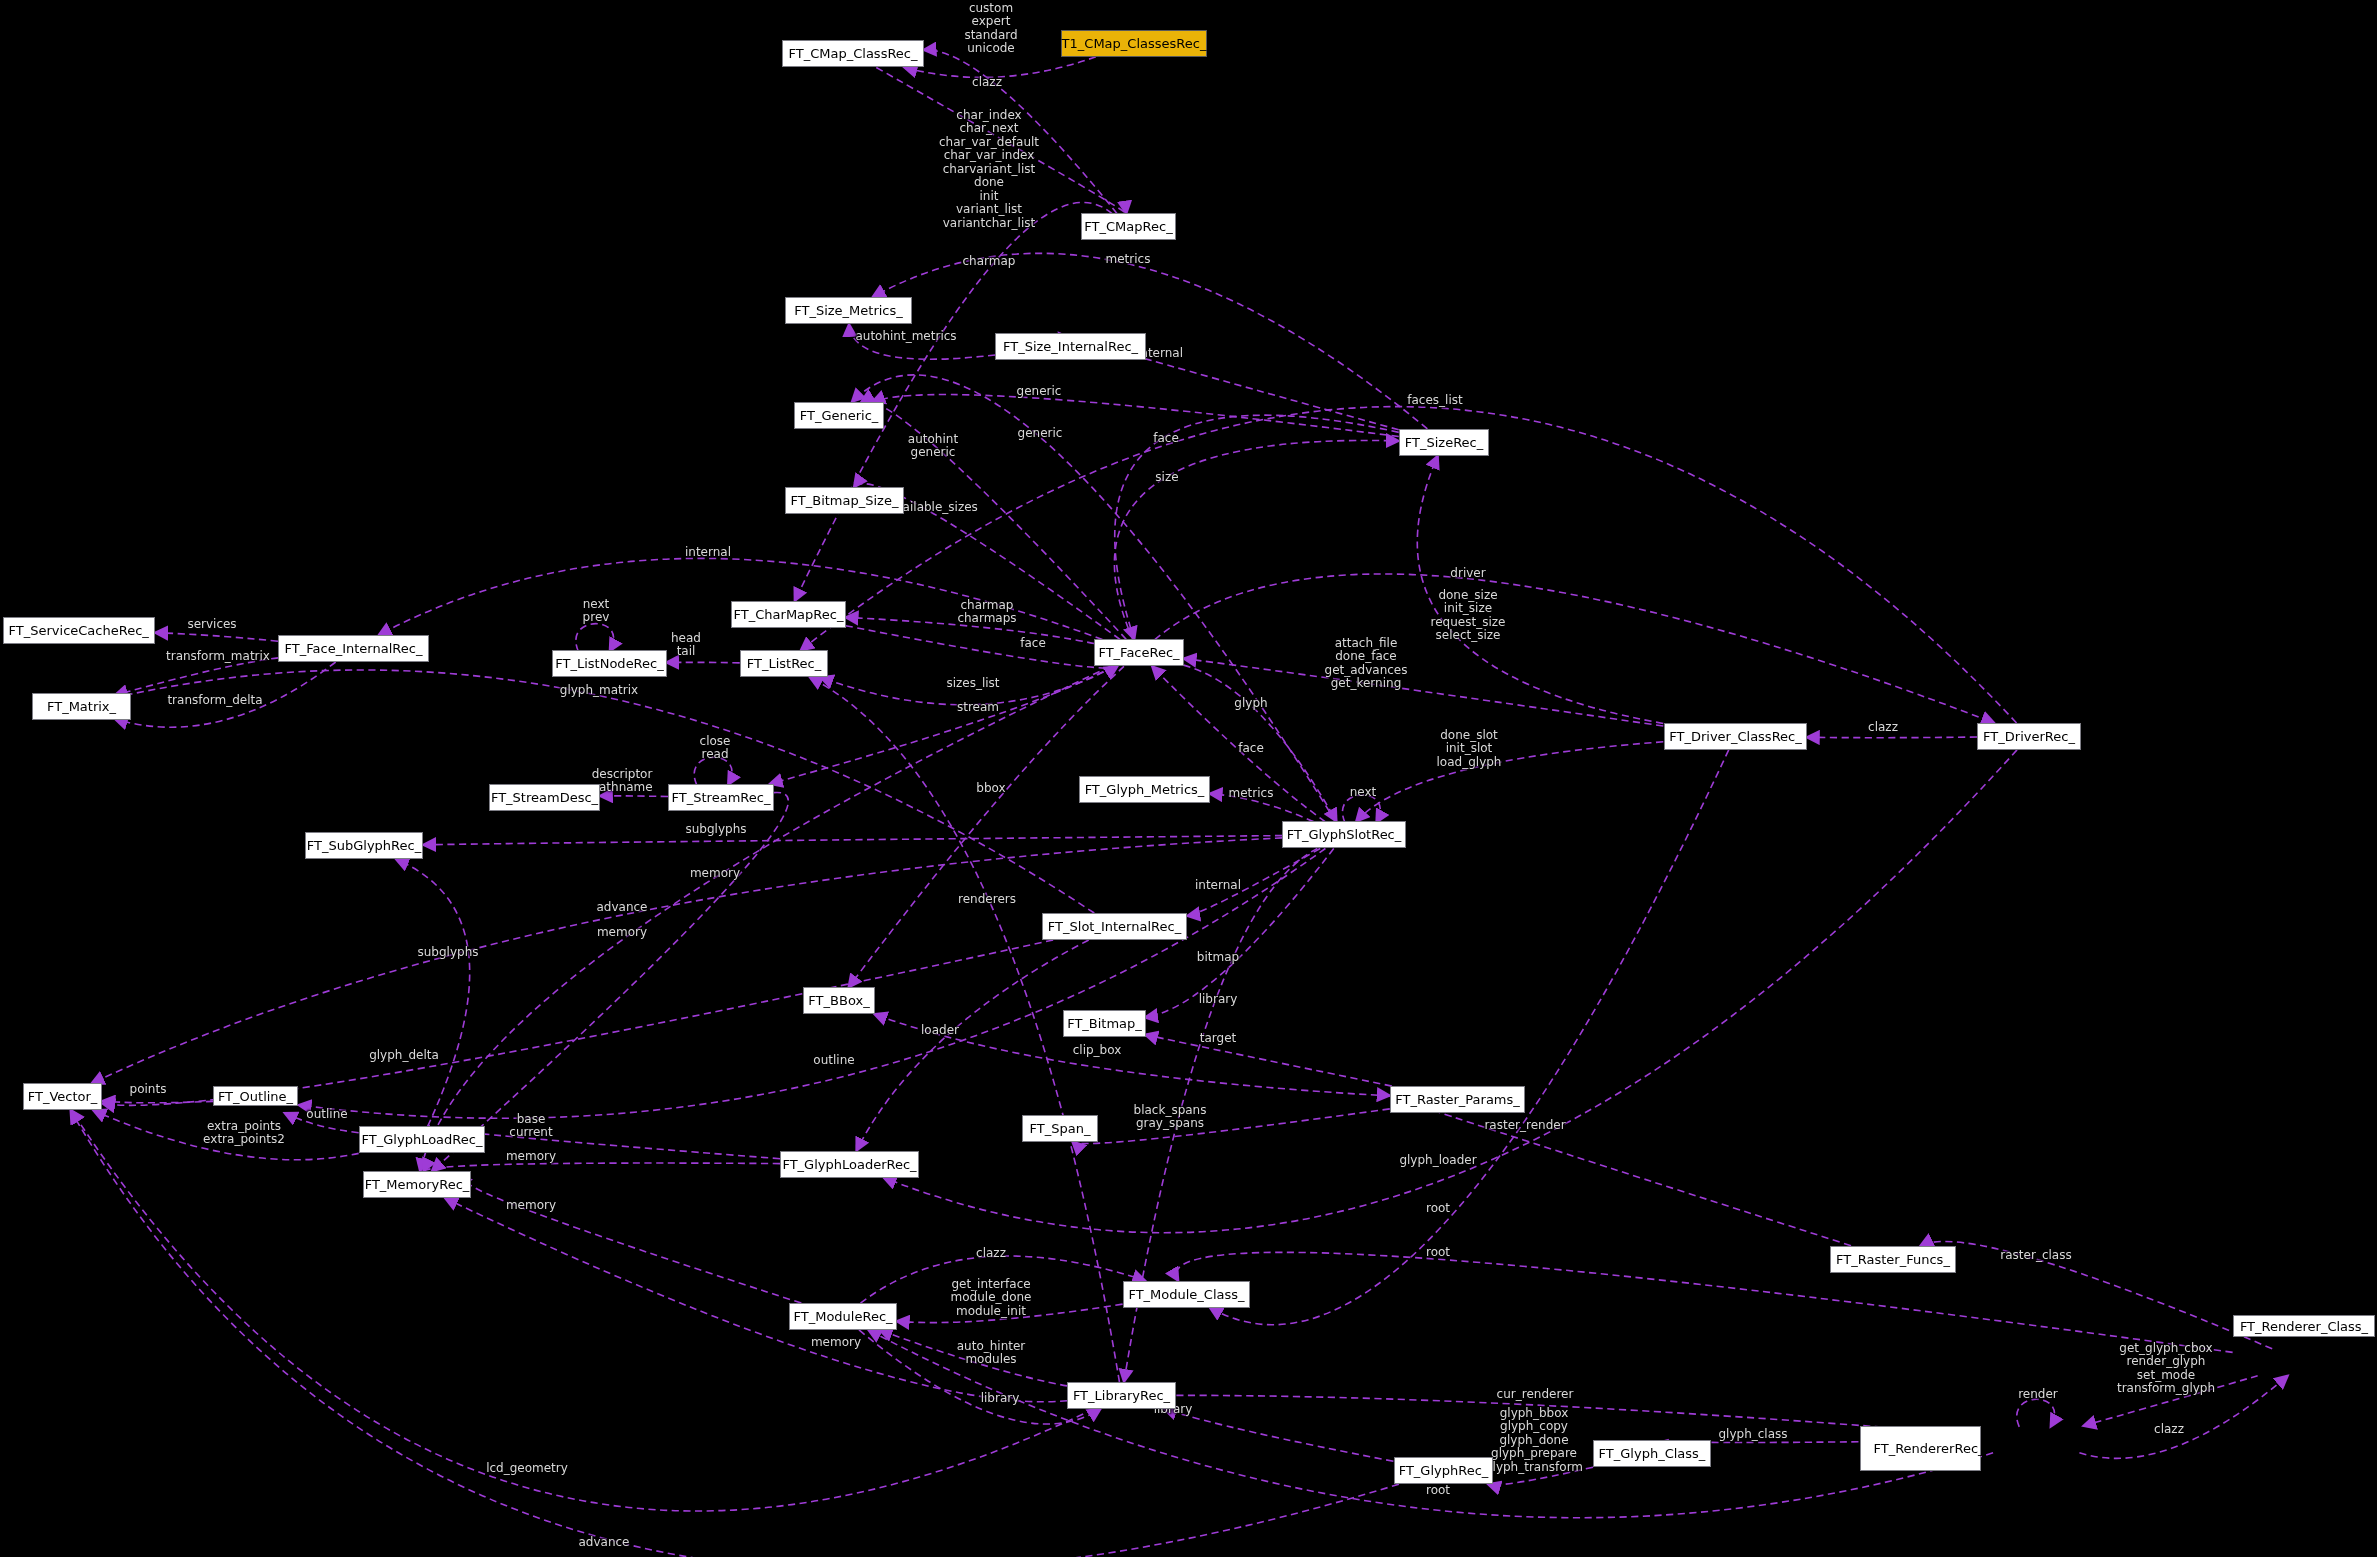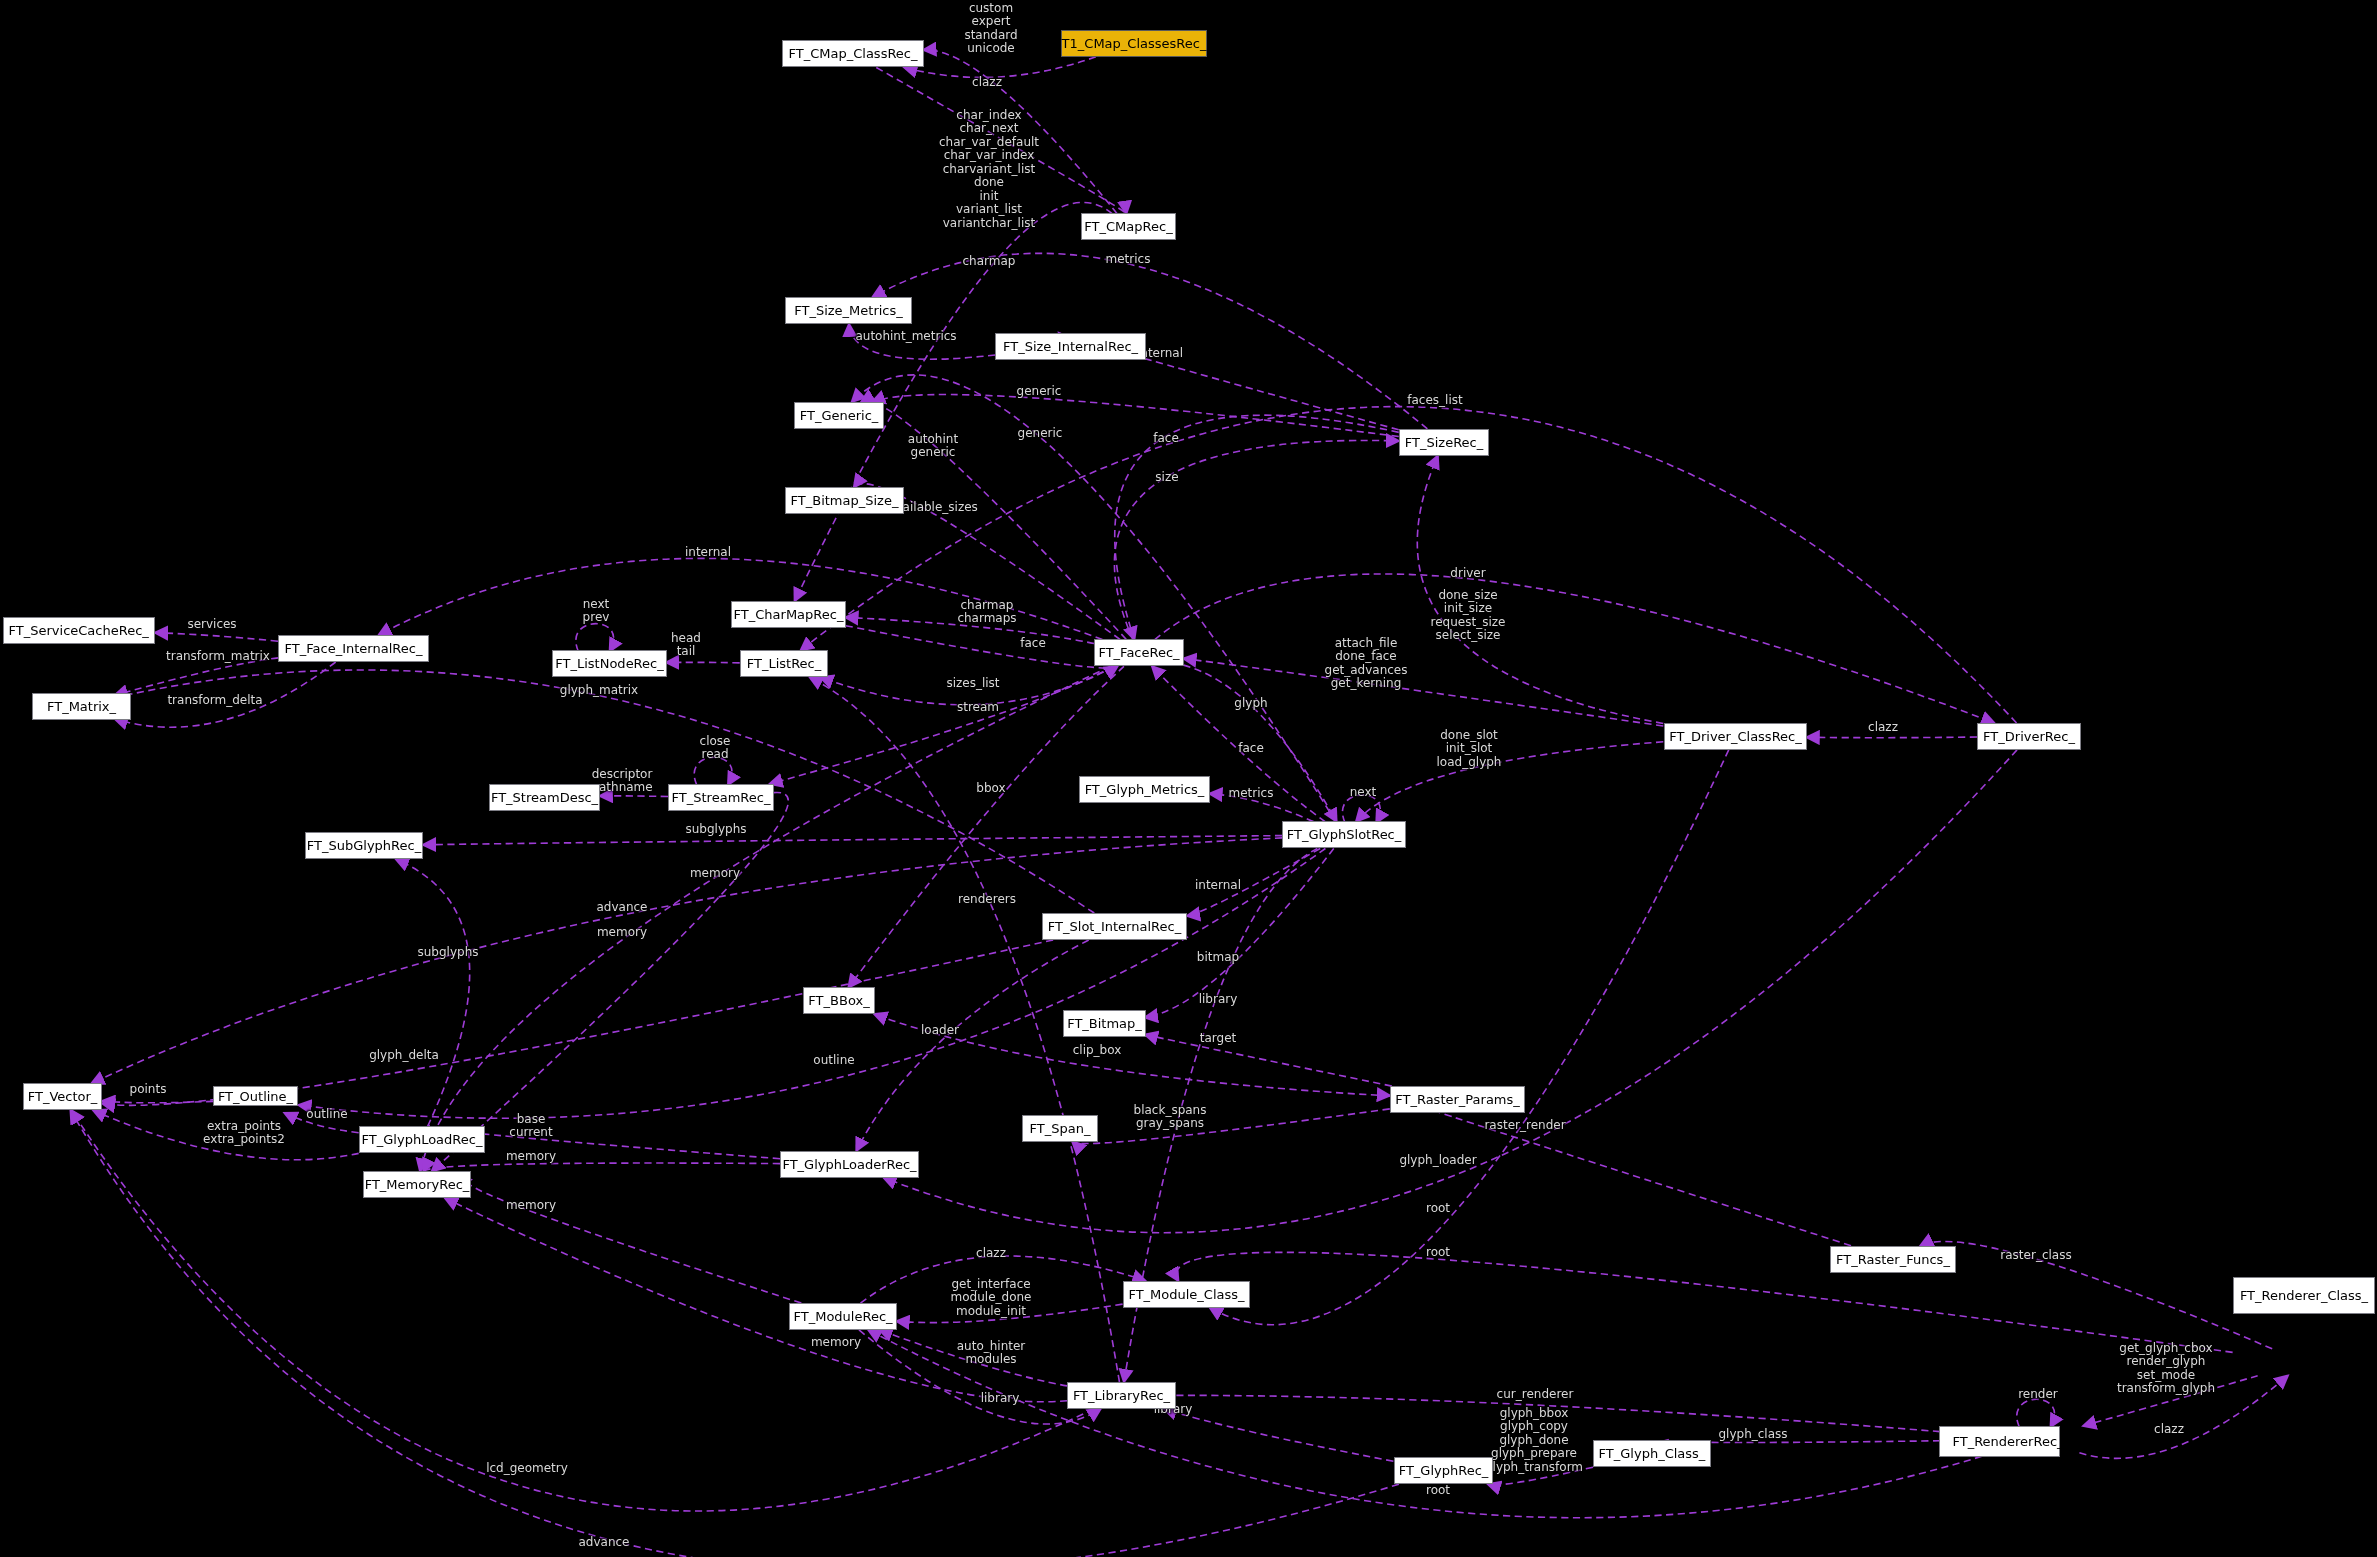--- a/index.html
+++ b/index.html
@@ -248,18 +248,18 @@
     <div class="node" style="left: 1390px; top: 1086px; width: 135px; height: 27px;">FT_Raster_Params_</div>
     <div class="node" style="left: 23px; top: 1083px; width: 79px; height: 27px;">FT_Vector_</div>
     <div class="node" style="left: 213px; top: 1086px; width: 85px; height: 20px;">FT_Outline_</div>
     <div class="node" style="left: 359px; top: 1126px; width: 126px; height: 27px;">FT_GlyphLoadRec_</div>
     <div class="node" style="left: 363px; top: 1171px; width: 108px; height: 27px;">FT_MemoryRec_</div>
     <div class="node" style="left: 780px; top: 1151px; width: 139px; height: 27px;">FT_GlyphLoaderRec_</div>
     <div class="node" style="left: 1830px; top: 1246px; width: 126px; height: 27px;">FT_Raster_Funcs_</div>
     <div class="node" style="left: 789px; top: 1303px; width: 108px; height: 27px;">FT_ModuleRec_</div>
     <div class="node" style="left: 1123px; top: 1281px; width: 127px; height: 27px;">FT_Module_Class_</div>
     <div class="node" style="left: 1067px; top: 1382px; width: 109px; height: 27px;">FT_LibraryRec_</div>
-    <div class="node" style="left: 1939px; top: 1426px; width: 121px; height: 31px; padding-left: 17px;">FT_RendererRec_</div>
-    <div class="node" style="left: 2233px; top: 1277px; width: 142px; height: 37px;">FT_Renderer_Class_</div>
+    <div class="node" style="left: 1860px; top: 1426px; width: 121px; height: 45px; padding-left: 17px;">FT_RendererRec_</div>
+    <div class="node" style="left: 2233px; top: 1315px; width: 142px; height: 22px;">FT_Renderer_Class_</div>
     <div class="node" style="left: 1593px; top: 1440px; width: 118px; height: 27px;">FT_Glyph_Class_</div>
     <div class="node" style="left: 1394px; top: 1457px; width: 99px; height: 27px;">FT_GlyphRec_</div>
   </div>
 
 
 </body></html>

